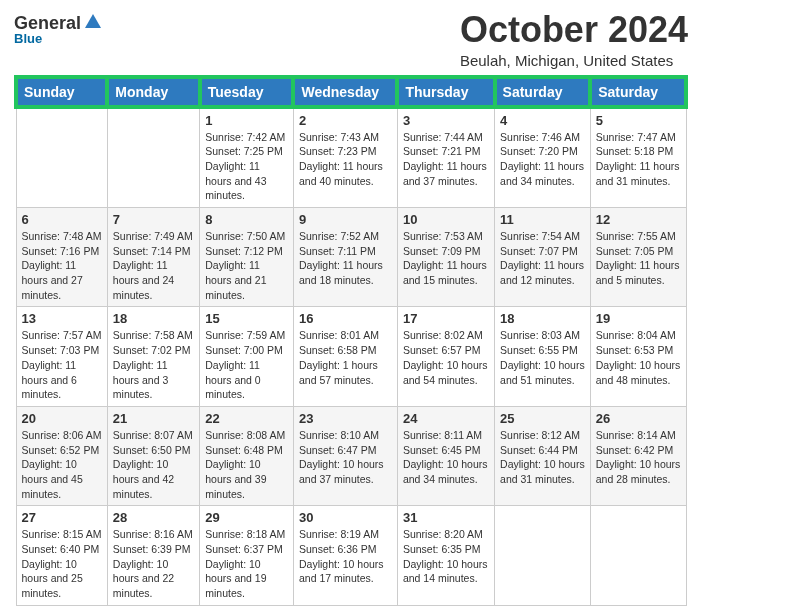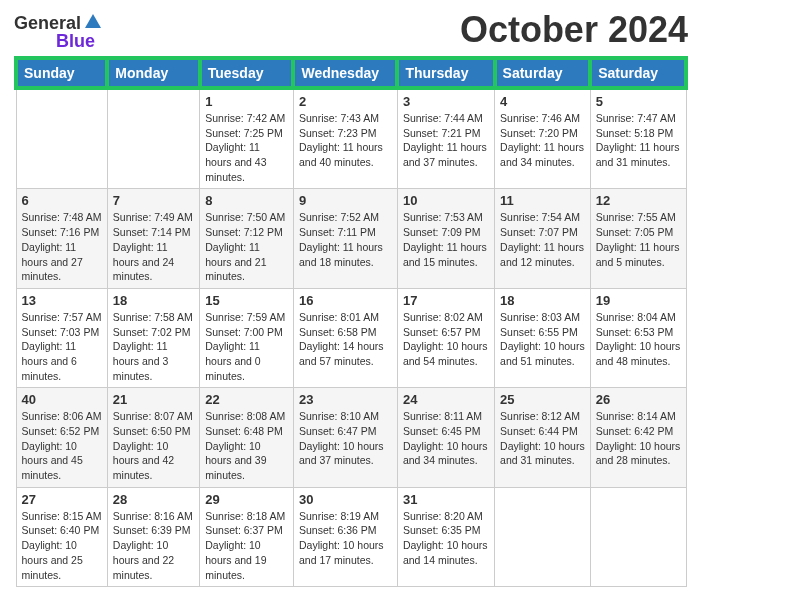--- a/index.html
+++ b/index.html
@@ -25,25 +25,24 @@
       align-items: flex-start;
       margin-top: 4px;
     }
     .logo-general {
       font-size: 18px;
       font-weight: bold;
       color: #333;
       line-height: 1;
     }
     .logo-blue {
-      font-size: 18px;
-      font-weight: bold;
-      color: #6d28d9;
+      font-size: 13px;
+      font-weight: bold;
+      color: #0369a1;
       line-height: 1;
-      margin-left: 42px;
     }
     .logo-icon {
       display: inline-block;
       width: 0;
       height: 0;
       border-left: 8px solid transparent;
       border-right: 8px solid transparent;
       border-bottom: 14px solid #2e7abf;
       margin-left: 4px;
       vertical-align: middle;
@@ -117,20 +116,21 @@
   <div class="header">
     <div class="logo">
       <div class="logo-text-row">
         <span class="logo-general">General</span>
         <span class="logo-icon"></span>
       </div>
       <span class="logo-blue">Blue</span>
     </div>
     <div class="title-block">
       <div class="month-title">October 2024</div>
+      <div class="location">Beulah, Michigan, United States</div>
     </div>
   </div>
 
   <table class="calendar">
     <thead>
       <tr>
         <th>Sunday</th>
         <th>Monday</th>
         <th>Tuesday</th>
         <th>Wednesday</th>
@@ -202,38 +202,38 @@
           <td>
             <span class="day-num">18</span>
             <div class="day-info"><span>Sunrise: 7:58 AM</span><br><span>Sunset: 7:02 PM</span><br><span>Daylight: 11 hours and 3 minutes.</span></div>
           </td>
           <td>
             <span class="day-num">15</span>
             <div class="day-info"><span>Sunrise: 7:59 AM</span><br><span>Sunset: 7:00 PM</span><br><span>Daylight: 11 hours and 0 minutes.</span></div>
           </td>
           <td>
             <span class="day-num">16</span>
-            <div class="day-info"><span>Sunrise: 8:01 AM</span><br><span>Sunset: 6:58 PM</span><br><span>Daylight: 14 hours and 57 minutes.</span></div>
+            <div class="day-info"><span>Sunrise: 8:01 AM</span><br><span>Sunset: 6:58 PM</span><br><span>Daylight: 1 hours and 57 minutes.</span></div>
           </td>
           <td>
             <span class="day-num">17</span>
             <div class="day-info"><span>Sunrise: 8:02 AM</span><br><span>Sunset: 6:57 PM</span><br><span>Daylight: 10 hours and 54 minutes.</span></div>
           </td>
           <td>
             <span class="day-num">18</span>
             <div class="day-info"><span>Sunrise: 8:03 AM</span><br><span>Sunset: 6:55 PM</span><br><span>Daylight: 10 hours and 51 minutes.</span></div>
           </td>
           <td>
             <span class="day-num">19</span>
             <div class="day-info"><span>Sunrise: 8:04 AM</span><br><span>Sunset: 6:53 PM</span><br><span>Daylight: 10 hours and 48 minutes.</span></div>
           </td>
         </tr>
         <tr>
           <td>
-            <span class="day-num">40</span>
+            <span class="day-num">20</span>
             <div class="day-info"><span>Sunrise: 8:06 AM</span><br><span>Sunset: 6:52 PM</span><br><span>Daylight: 10 hours and 45 minutes.</span></div>
           </td>
           <td>
             <span class="day-num">21</span>
             <div class="day-info"><span>Sunrise: 8:07 AM</span><br><span>Sunset: 6:50 PM</span><br><span>Daylight: 10 hours and 42 minutes.</span></div>
           </td>
           <td>
             <span class="day-num">22</span>
             <div class="day-info"><span>Sunrise: 8:08 AM</span><br><span>Sunset: 6:48 PM</span><br><span>Daylight: 10 hours and 39 minutes.</span></div>
           </td>

